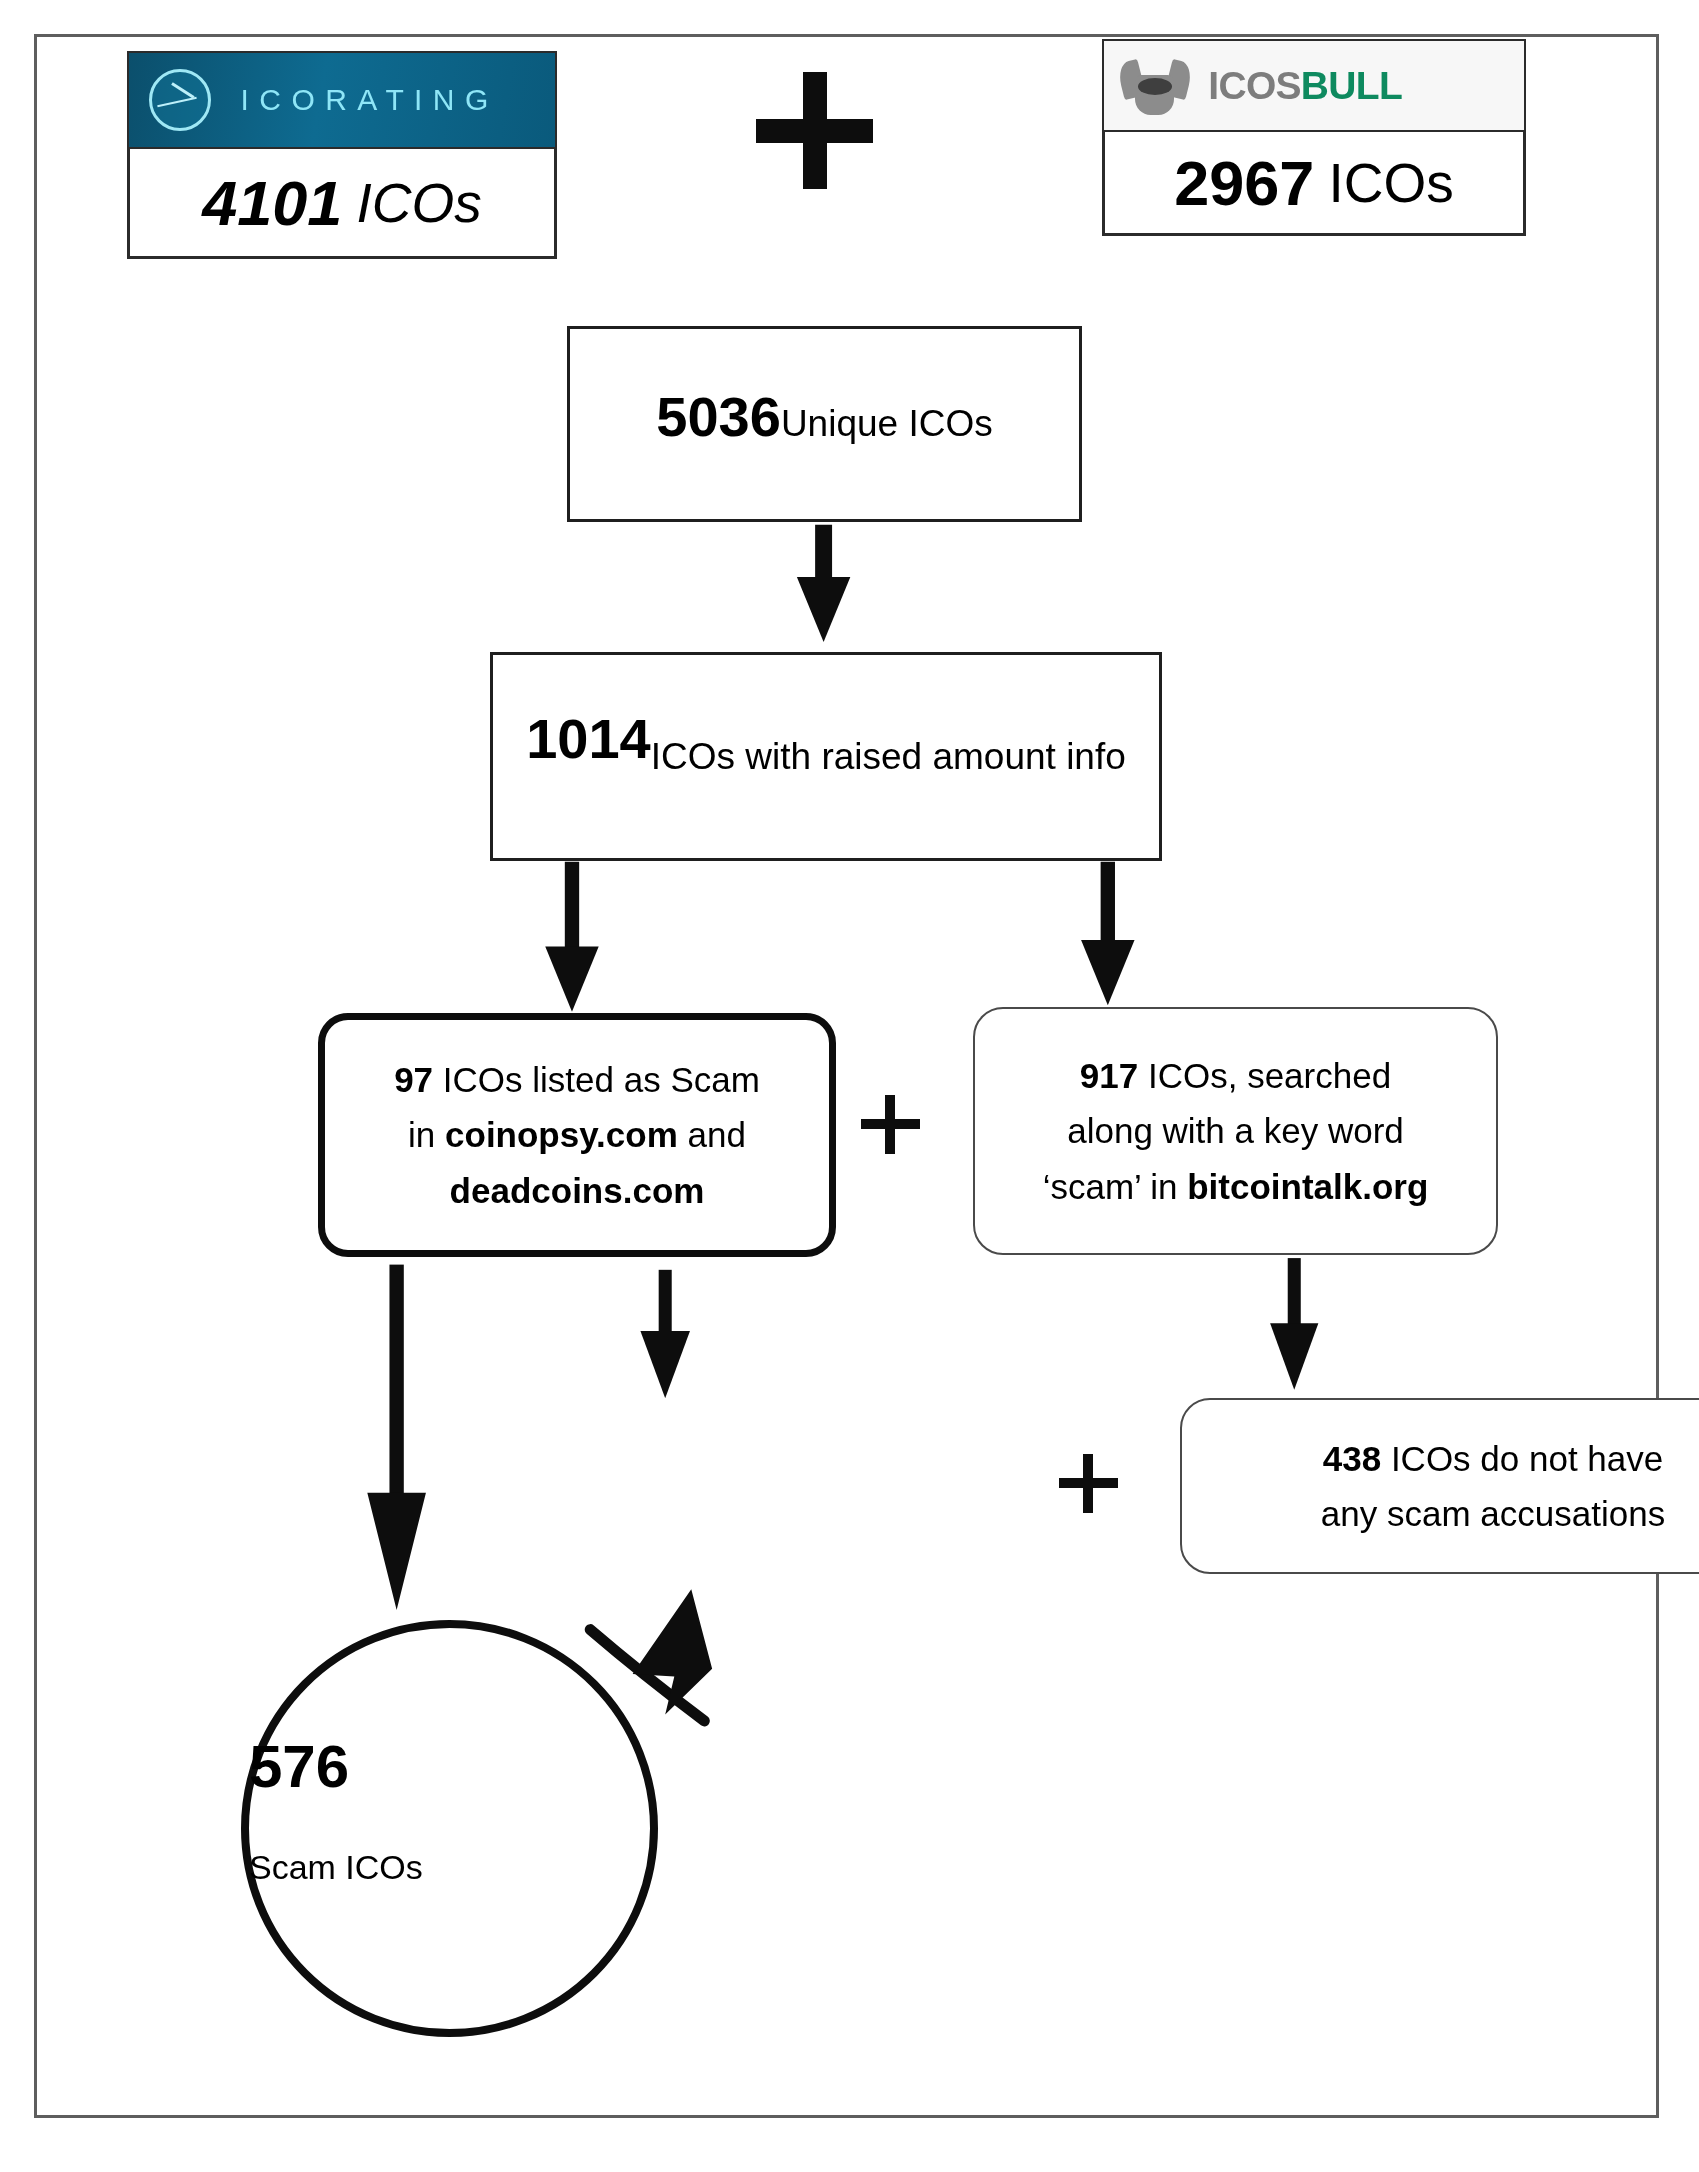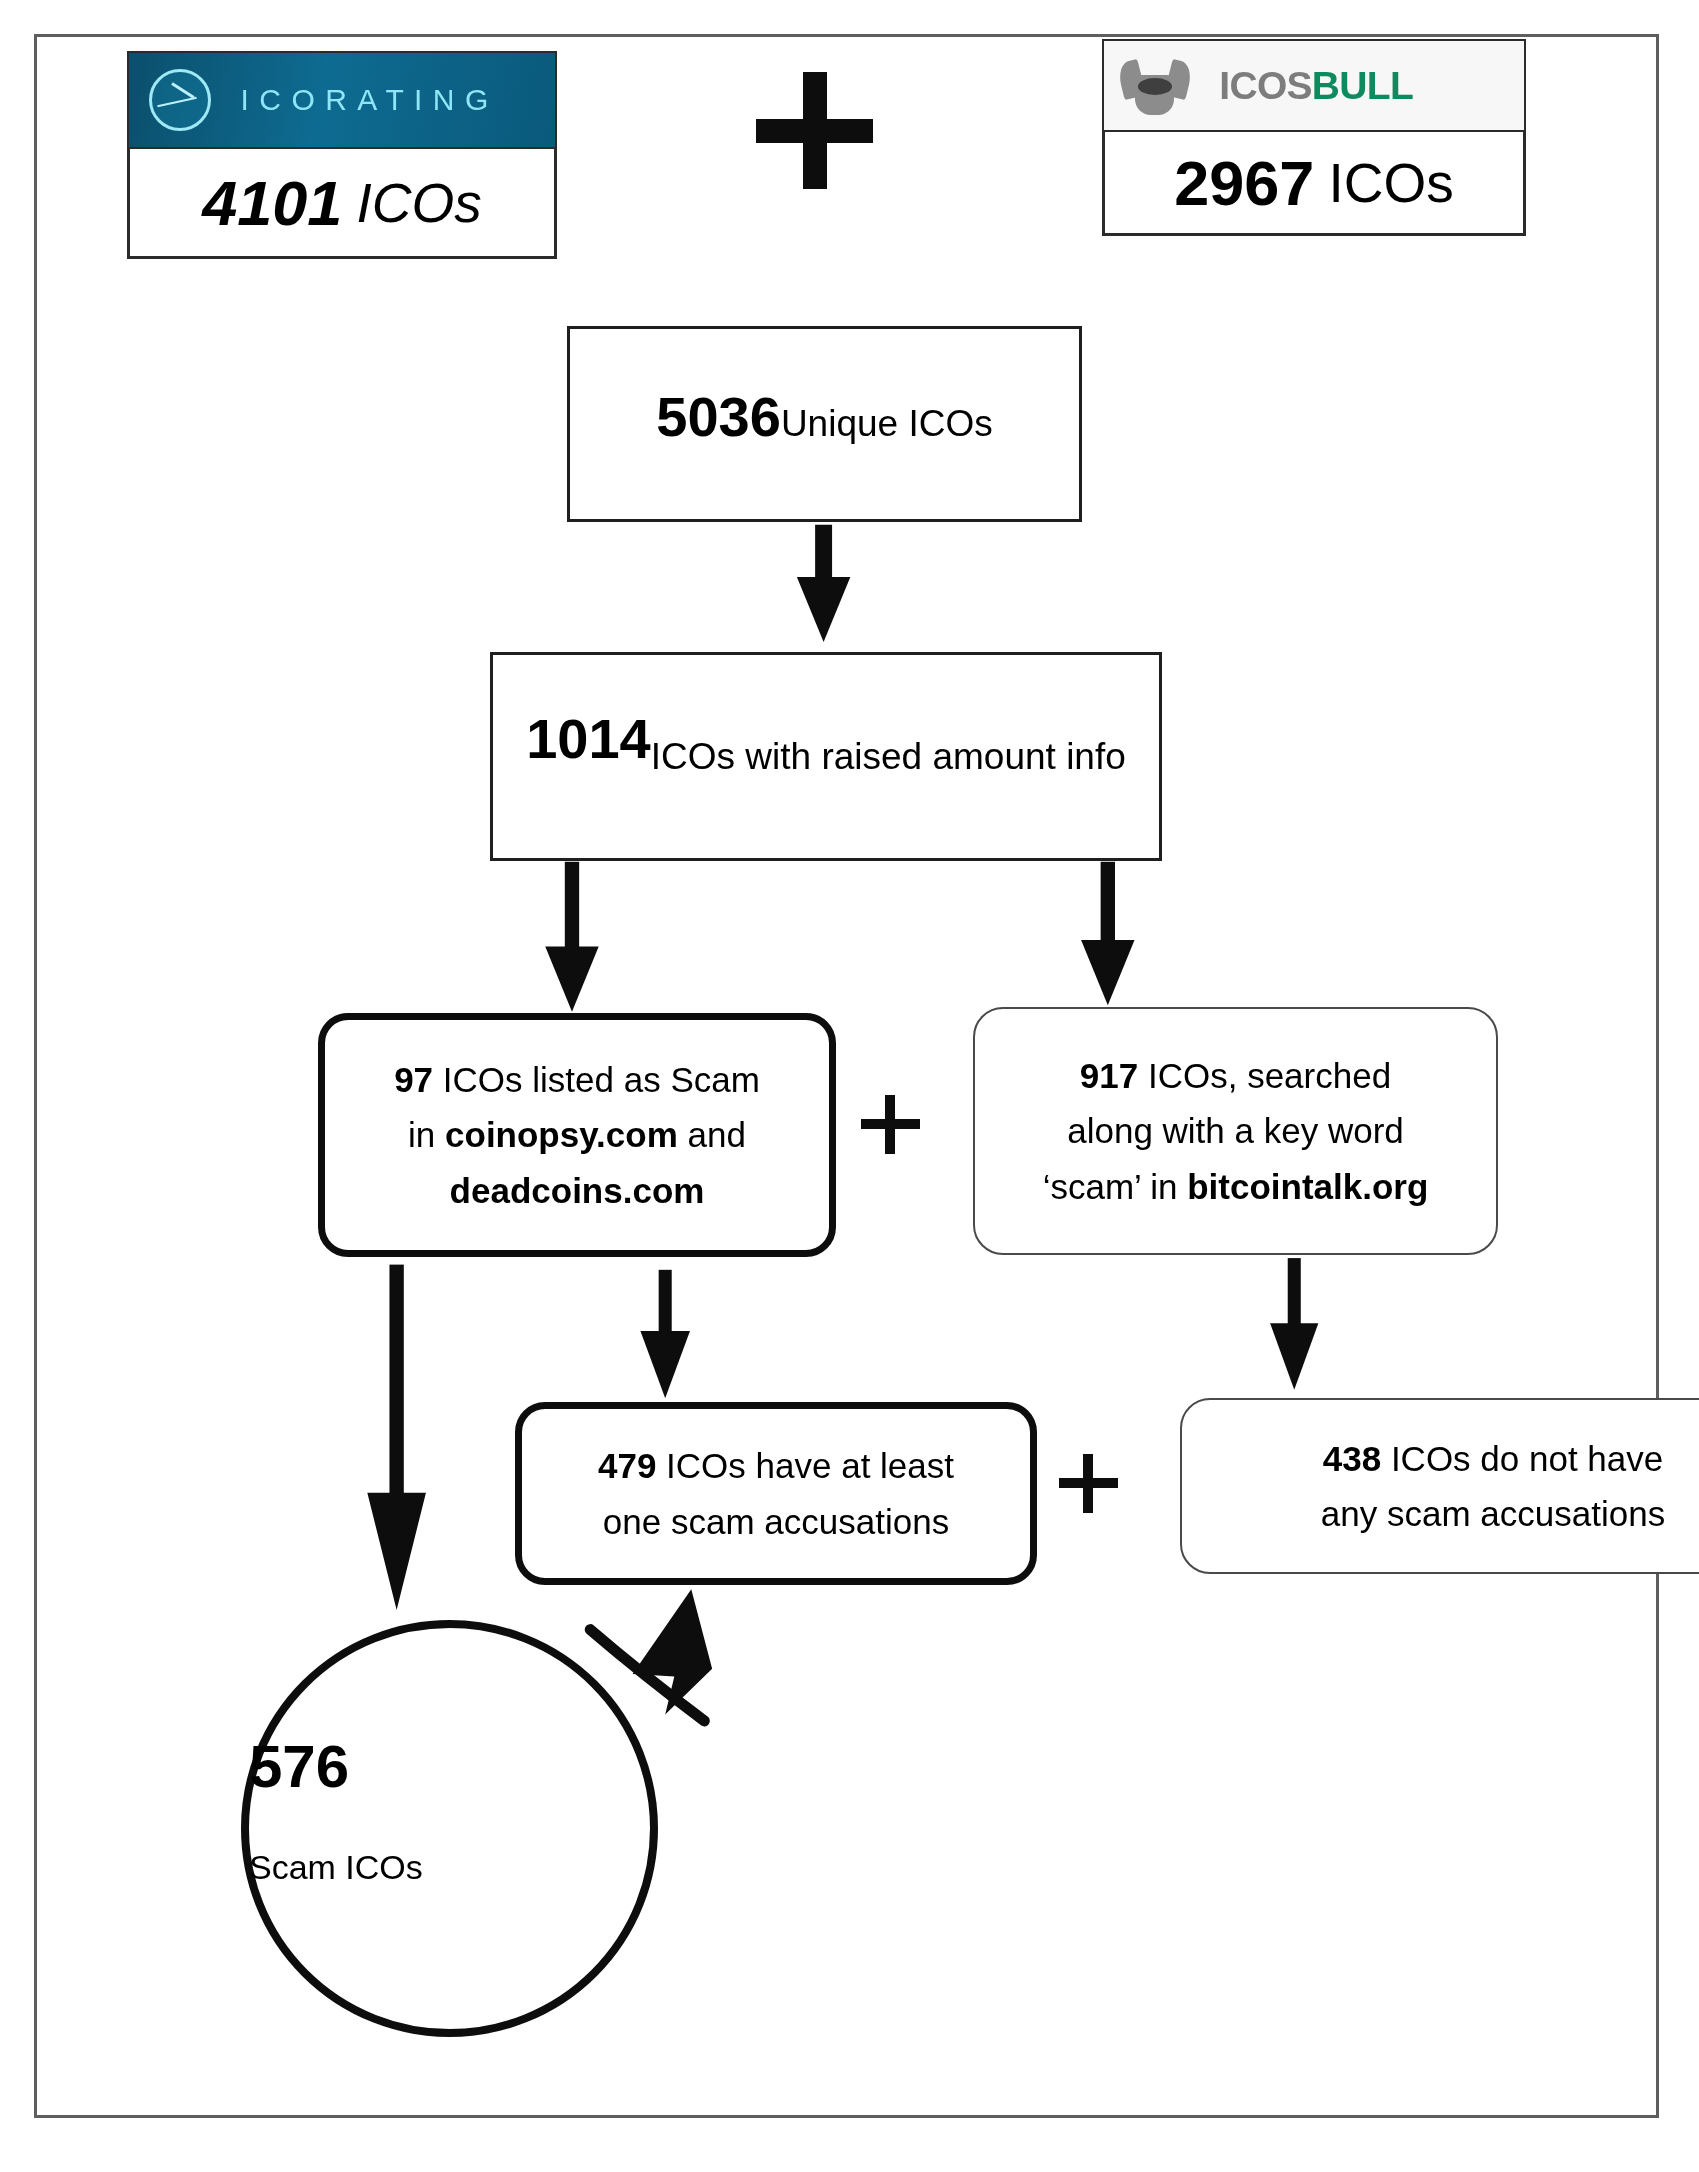--- a/index.html
+++ b/index.html
@@ -74,21 +74,20 @@
     font-size:30px;
     letter-spacing:10.4px;
     font-weight:500;
   }
 
   
   #icosbull-card{left:1102px;top:39px;width:424px;}
   #icosbull-logo{
     height:93px;background:#f7f7f7;
     padding-left:14.3px;
-    gap:11px;
   }
   #icosbull-card .src-count{height:104px;}
   #icosbull-card .num{font-size:63px;}
   #icosbull-card .unit{font-size:55px;}
   .bull-icon{width:73px;height:60px;position:relative;flex:none;}
   .bull-icon .head{
     position:absolute;left:17px;top:19.6px;width:39px;height:40px;
     background:#8c8c8c;border-radius:6.5px 6.5px 40% 40%;
   }
   .bull-icon .hornL{
@@ -253,27 +252,20 @@
 
   <div class="rbox thin" id="box-917">
     <div class="line">
       <span class="n">917</span>
       <span>ICOs, searched</span>
     </div>
     <div class="line">along with a key word</div>
     <div class="line"><span>‘scam’ in </span><span class="b">bitcointalk.org</span></div>
   </div>
 
-  <div class="rbox thick" id="box-479">
-    <div class="line">
-      <span class="n">479</span>
-      <span>ICOs have at least</span>
-    </div>
-    <div class="line">one scam accusations</div>
-  </div>
 
   <div class="plus" id="plus-low">
     <i class="h"></i>
       <i class="v"></i>
   </div>
 
   <div class="rbox thin" id="box-438">
     <div class="line">
       <span class="n">438</span>
       <span>ICOs do not have</span>

